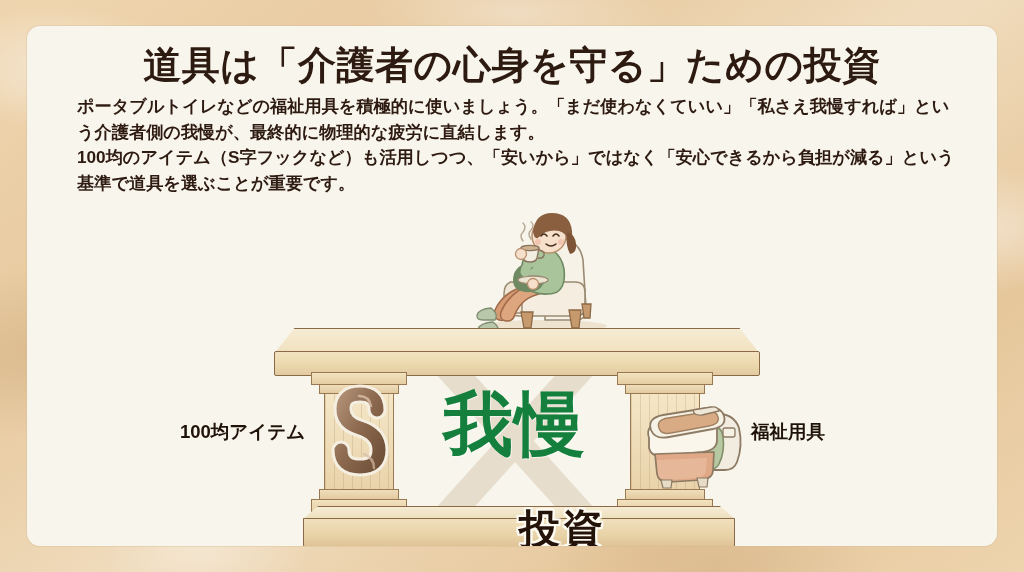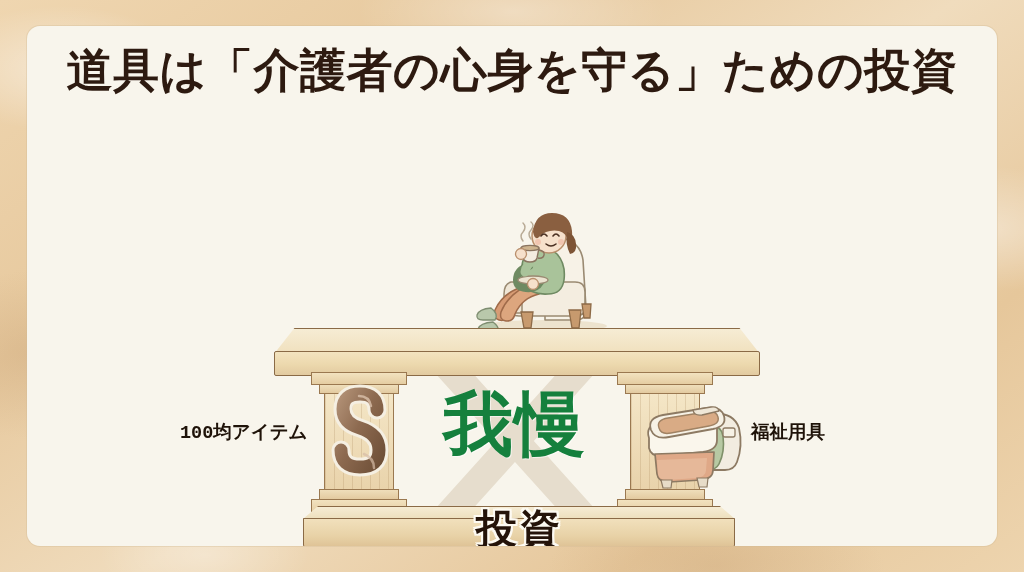--- a/index.html
+++ b/index.html
@@ -46,21 +46,21 @@
     box-shadow: 0 0 0 1px rgba(210,185,150,0.35);
   }
 
   
   .title {
     position: absolute;
     left: 0;
     top: 14px;
     width: 100%;
     text-align: center;
-    font-size: 46px;
+    font-size: 38px;
     font-weight: bold;
     color: #2d1a10;
     letter-spacing: 0.5px;
     white-space: nowrap;
   }
 
   .body-copy {
     position: absolute;
     left: 50px;
     top: 68px;
@@ -248,31 +248,32 @@
     width: 432px;
     text-align: center;
     font-size: 41px;
     font-weight: bold;
     color: #241309;
     letter-spacing: 2px;
     line-height: 1;
     text-shadow:
       2px 0 0 #fdfaf2, -2px 0 0 #fdfaf2, 0 2px 0 #fdfaf2, 0 -2px 0 #fdfaf2,
       2px 2px 0 #fdfaf2, -2px 2px 0 #fdfaf2, 2px -2px 0 #fdfaf2, -2px -2px 0 #fdfaf2;
+    padding-left: 43px;
   }
 
   
   .side-label {
     position: absolute;
     font-size: 18.5px;
     font-weight: bold;
     color: #1f1309;
     white-space: nowrap;
   }
-  .side-label.left-lbl  { left: 153px; top: 243px; font-family: Liberation Mono, monospace; }
+  .side-label.left-lbl  { left: 153px; top: 243px; }
   .side-label.right-lbl { left: 724px; top: 243px; }
 
   
   .person-scene {
     position: absolute;
     left: 422px;
     top: 32px;
     width: 180px;
     height: 126px;
   }
@@ -280,20 +281,24 @@
 </head>
 <body>
 
 <div class="slide">
   <div class="paper-texture"></div>
 
   <div class="card">
 
     <div class="title">道具は「介護者の心身を守る」ための投資</div>
 
+    <div class="body-copy">
+      <p>ポータブルトイレなどの福祉用具を積極的に使いましょう。「まだ使わなくていい」「私さえ我慢すれば」という介護者側の我慢が、最終的に物理的な疲労に直結します。</p>
+      <p>100均のアイテム（S字フックなど）も活用しつつ、「安いから」ではなく「安心できるから負担が減る」という基準で道具を選ぶことが重要です。</p>
+    </div>
 
     <div class="stage">
 
       <div class="wm-x">
         <span class="a"></span>
         <span class="b"></span>
       </div>
       <div class="wm-text">我慢</div>
 
       <div class="person-scene">

